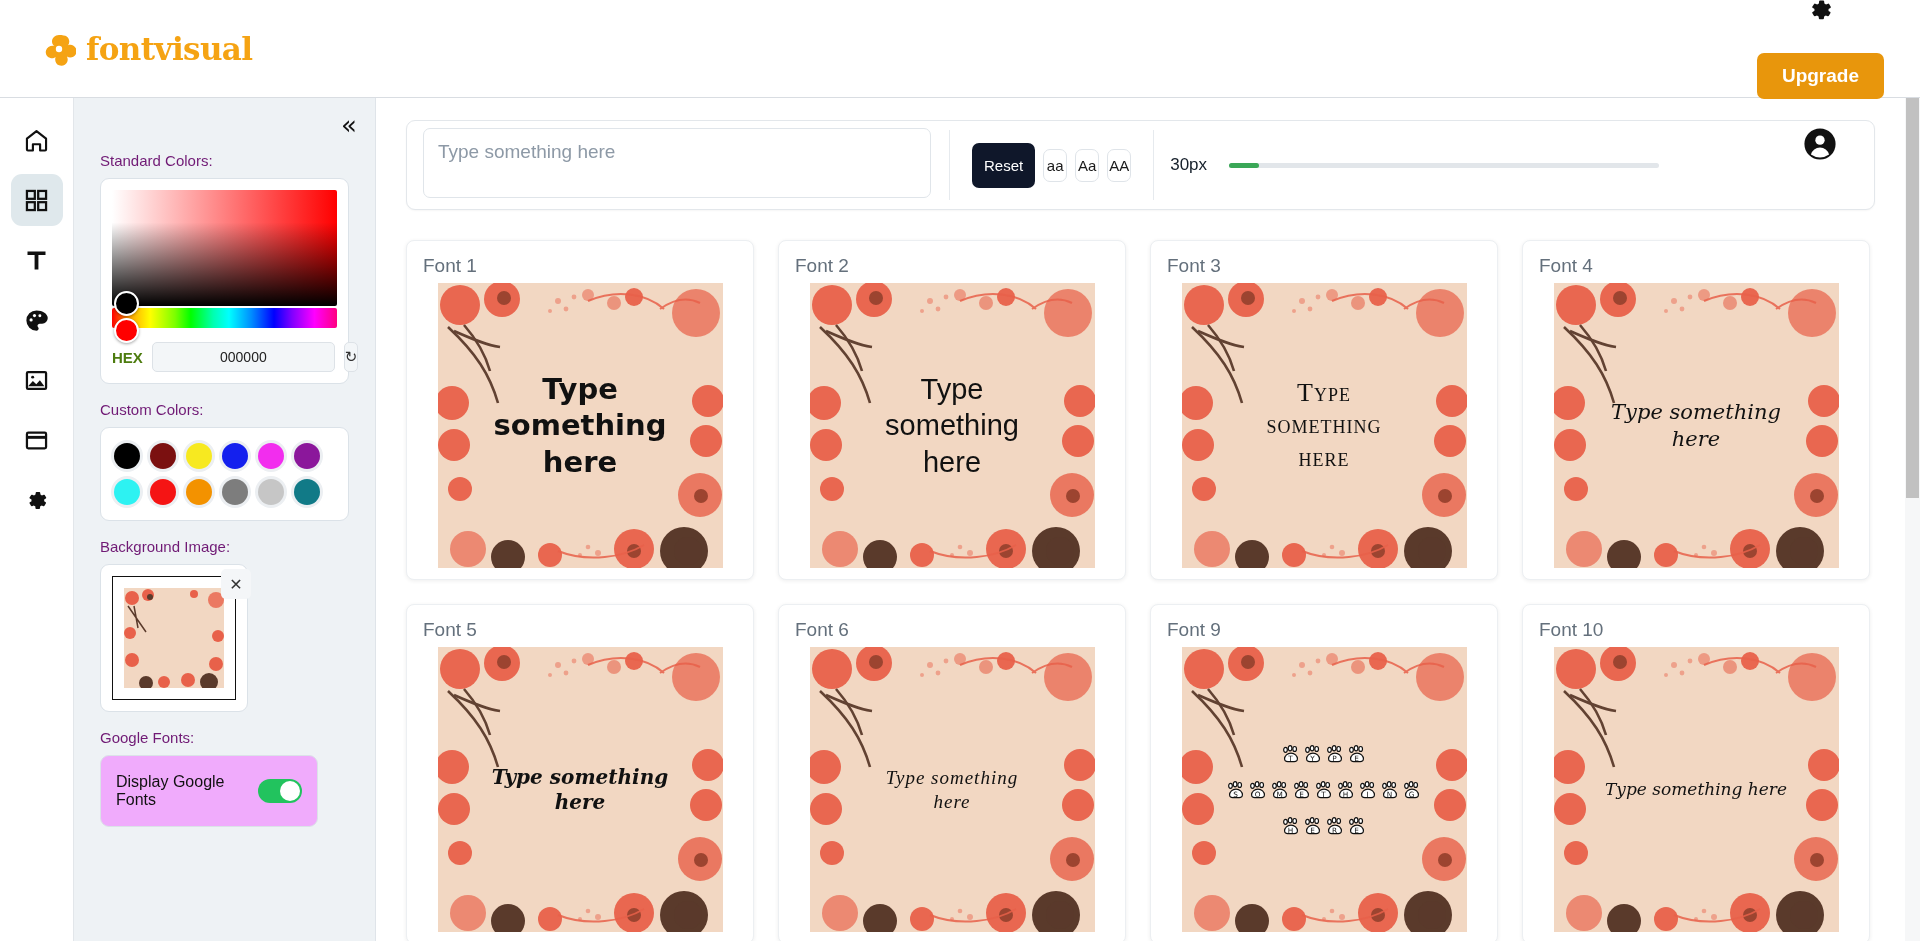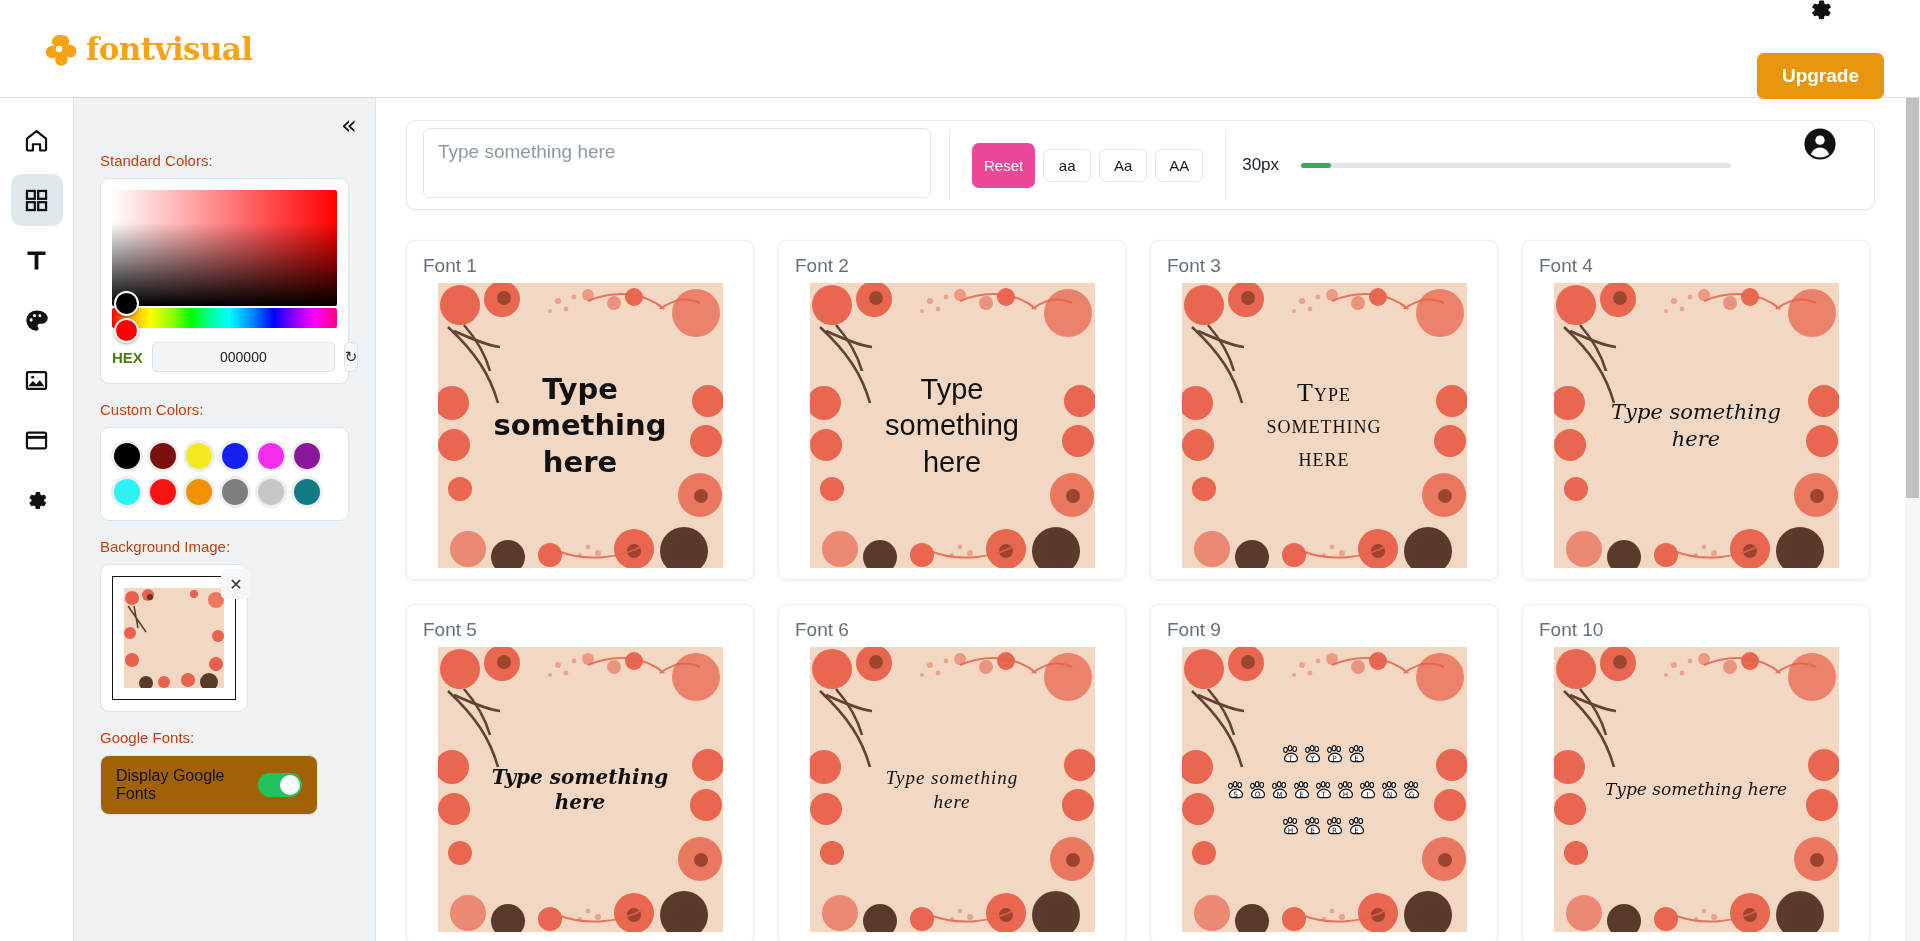--- a/index.html
+++ b/index.html
@@ -55,21 +55,21 @@
     background: #eef2f5; overflow: hidden; z-index: 20;
     border-right: 1px solid #dfe4e9;
   }
   .panel-collapse {
     position: absolute; top: 14px; right: 18px;
     font-size: 26px; color: #101010; cursor: pointer; line-height: 1;
     font-family: "DejaVu Sans", sans-serif;
   }
   .panel-inner { padding: 54px 26px 0 26px; }
   .sect-label {
-    font-size: 15px; color: #c2410c; font-weight: 500; margin-bottom: 9px;
+    font-size: 15px; color: #701a75; font-weight: 500; margin-bottom: 9px;
   }
   .card-box {
     background: #ffffff; border: 1px solid #dbe2e8; border-radius: 9px;
     padding: 11px; margin-bottom: 17px;
   }
 
   
   .sat-area {
     position: relative; width: 100%; height: 116px; border-radius: 2px;
     background:
@@ -122,22 +122,22 @@
   .bg-thumb-img { width: 100px; height: 100px; }
   .bg-remove {
     position: absolute; top: 4px; right: -4px; width: 30px; height: 30px;
     background: #f4f6f8; border-radius: 5px; cursor: pointer;
     display: flex; align-items: center; justify-content: center;
     font-size: 16px; color: #333;
   }
 
   
   .gf-box {
-    background: #a16207; border: 1px solid #dbe2e8; border-radius: 9px;
-    padding: 11px 15px; display: flex; align-items: center; gap: 14px;
+    background: #f0abfc; border: 1px solid #dbe2e8; border-radius: 9px;
+    padding: 17px 15px; display: flex; align-items: center; gap: 14px;
     width: 218px;
   }
   .gf-label { font-size: 16px; color: #111; }
   .toggle {
     width: 44px; height: 24px; border-radius: 12px; background: #22c35e;
     position: relative; cursor: pointer; flex: 0 0 44px;
   }
   .toggle .knob {
     position: absolute; top: 2px; right: 2px; width: 20px; height: 20px;
     border-radius: 50%; background: #ffffff;
@@ -158,27 +158,27 @@
   .text-input {
     width: 508px; height: 70px; resize: none;
     border: 1px solid #e0e5ea; border-radius: 7px;
     padding: 12px 14px; font-size: 19px; color: #333;
     font-family: "Liberation Sans", sans-serif; outline: none;
   }
   .text-input::placeholder { color: #8d99a6; }
   .tb-divider { width: 1px; height: 70px; background: #e6eaee; }
   .case-group { display: flex; align-items: center; gap: 8px; padding: 0 22px; }
   .btn-reset {
-    background: #ec4899; color: #ffffff; border: none; border-radius: 7px;
+    background: #0f172a; color: #ffffff; border: none; border-radius: 7px;
     font-size: 15px; padding: 14px 12px; cursor: pointer;
     font-family: "Liberation Sans", sans-serif;
   }
   .btn-case {
     background: #ffffff; color: #1a1a1a; border: 1px solid #dfe4e9;
-    border-radius: 7px; font-size: 15px; width: 48px; height: 33px;
+    border-radius: 7px; font-size: 15px; width: 24px; height: 33px;
     cursor: pointer; font-family: "Liberation Sans", sans-serif;
   }
   .size-group { display: flex; align-items: center; gap: 11px; padding-left: 16px; }
   .size-label { font-size: 17px; color: #16202b; min-width: 48px; }
   .slider-track {
     width: 430px; height: 5px; border-radius: 3px; background: #e2e6ea;
     position: relative; cursor: pointer;
   }
   .slider-fill {
     position: absolute; left: 0; top: 0; height: 5px; width: 30px;

